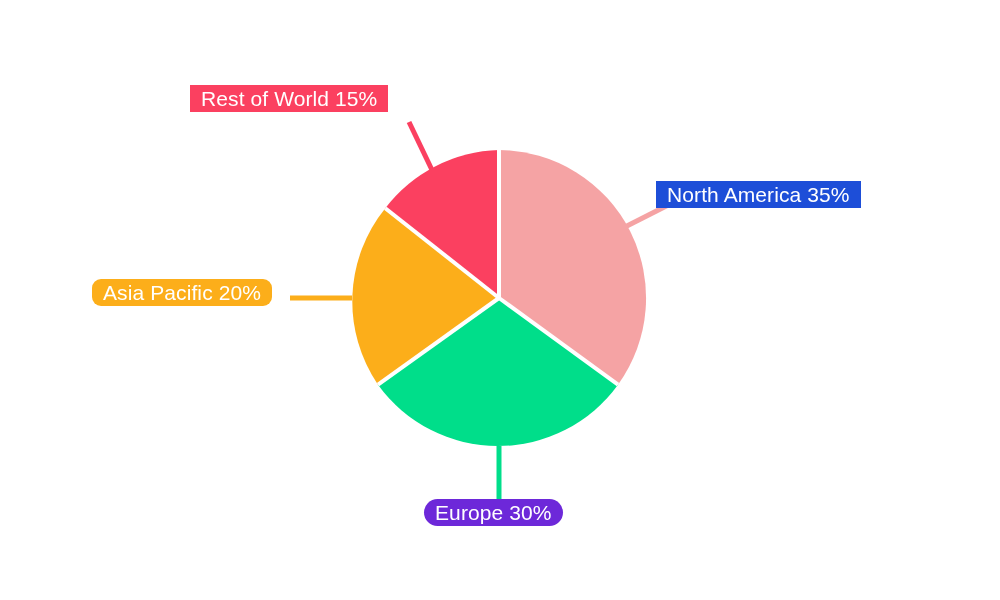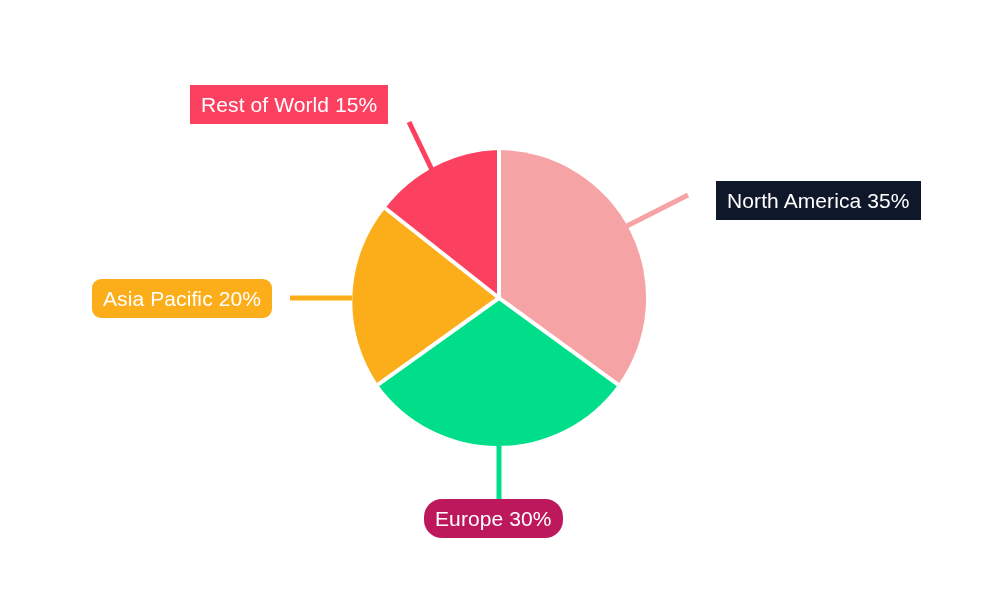--- a/index.html
+++ b/index.html
@@ -26,21 +26,21 @@
     top: 0;
     width: 1000px;
     height: 600px;
     display: block;
   }
   .callout-label {
     position: absolute;
     display: flex;
     align-items: center;
     box-sizing: border-box;
-    height: 39px;
+    height: 27px;
     padding: 0 11px;
     color: #ffffff;
     font-family: "Liberation Sans", sans-serif;
     font-size: 21px;
     line-height: 1;
     white-space: nowrap;
     letter-spacing: 0.1px;
   }
 </style>
 </head>
@@ -64,21 +64,21 @@
     </g>
 
     <g>
       <line x1="499" y1="298" x2="499" y2="150" stroke="#ffffff" stroke-width="4"></line>
       <line x1="499" y1="298" x2="618" y2="384.7" stroke="#ffffff" stroke-width="4"></line>
       <line x1="499" y1="298" x2="378" y2="384.7" stroke="#ffffff" stroke-width="4"></line>
       <line x1="499" y1="298" x2="385.3" y2="208.2" stroke="#ffffff" stroke-width="4"></line>
     </g>
   </svg>
 
-  <div class="callout-label" style="left:716px; top:181px; background:#0f172a;">North America 35%</div>
+  <div class="callout-label" style="left:656px; top:181px; background:#1d4ed8;">North America 35%</div>
 
-  <div class="callout-label" style="left:424px; top:499px; background:#be185d;border-radius:18px;">Europe 30%</div>
+  <div class="callout-label" style="left:424px; top:499px; background:#6d28d9;border-radius:18px;">Europe 30%</div>
 
   <div class="callout-label" style="left:92px; top:279px; background:#fcae1a;border-radius:9px;">Asia Pacific 20%</div>
 
   <div class="callout-label" style="left:190px; top:85px; background:#fb4060;">Rest of World 15%</div>
 
 </div>
 
 </body></html>

